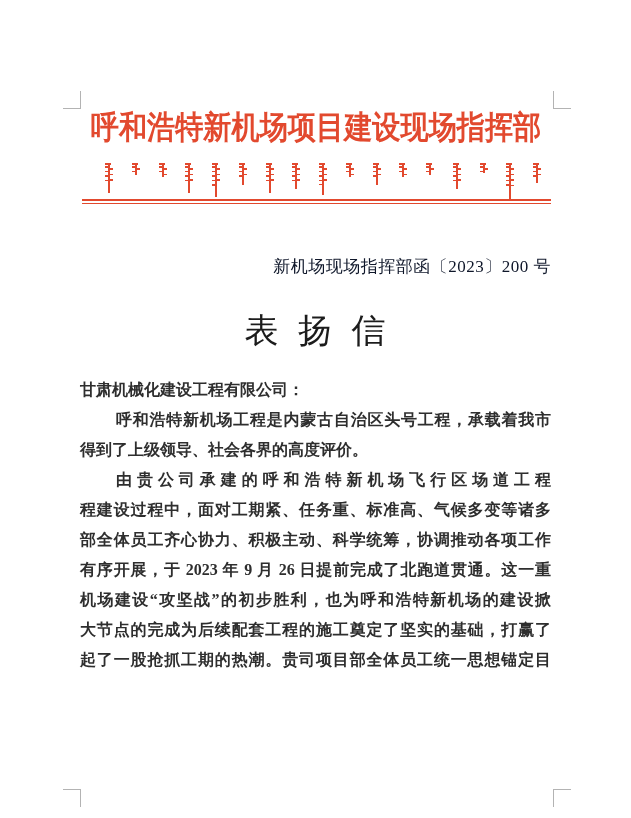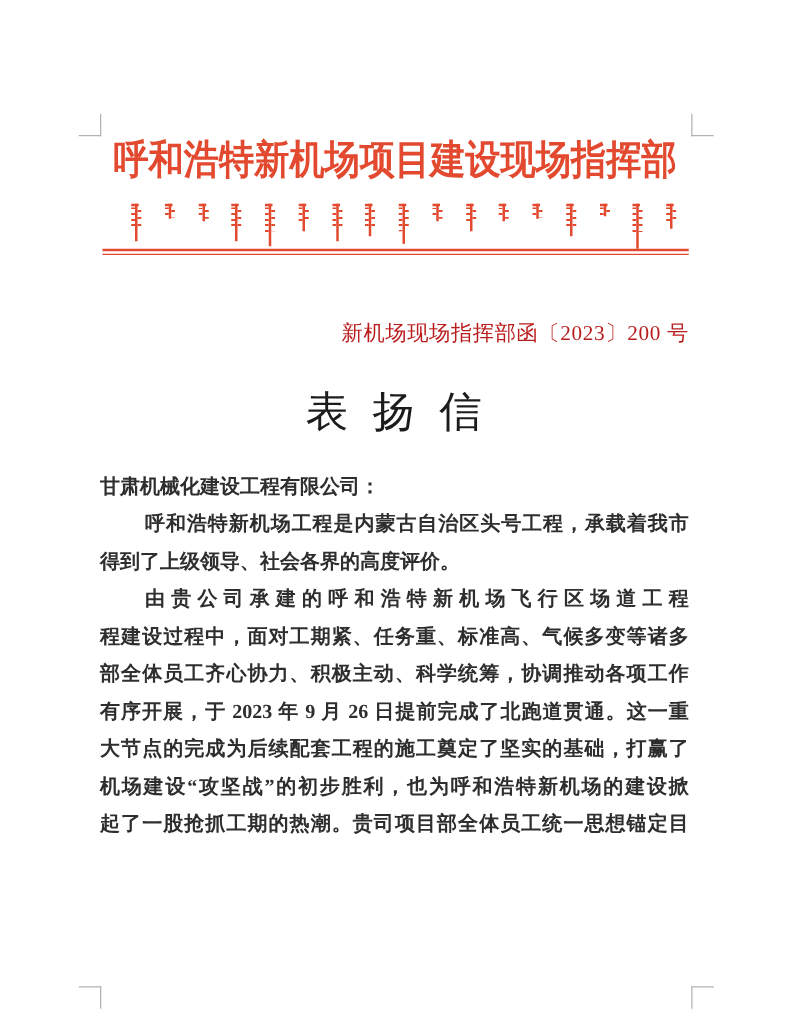--- a/index.html
+++ b/index.html
@@ -36,21 +36,21 @@
       linear-gradient(var(--accent),var(--accent)) 0 0/6px 2px no-repeat;
   }
   .red-rule {
     position:absolute; top:199px; left:82px; width:469px; height:5px; box-sizing:border-box;
     border-top:2px solid var(--accent); border-bottom:1px solid var(--accent);
   }
 
   
   .doc-number {
     position:absolute; top:257px; left:81px; width:470px; text-align:right;
-    font-size:17px; line-height:20px; color:#b91c1c; letter-spacing:0.5px;
+    font-size:17px; line-height:20px; color:#0f172a; letter-spacing:0.5px;
   }
 
   
   .letter-title {
     position:absolute; top:315px; left:0; width:631px; text-align:center;
     font-family:"Liberation Sans","DejaVu Sans",sans-serif;
     font-size:34px; line-height:30px; color:#1c1c1c; word-spacing:8px; letter-spacing:1px;
   }
 
   
@@ -100,18 +100,18 @@
   <div class="letter-title">表 扬 信</div>
 
   <div class="body-lines">
       <div class="line plain">甘肃机械化建设工程有限公司：</div>
       <div class="line indent just">呼和浩特新机场工程是内蒙古自治区头号工程，承载着我市</div>
       <div class="line plain">得到了上级领导、社会各界的高度评价。</div>
       <div class="line indent just">由贵公司承建的呼和浩特新机场飞行区场道工程</div>
       <div class="line just">程建设过程中，面对工期紧、任务重、标准高、气候多变等诸多</div>
       <div class="line just">部全体员工齐心协力、积极主动、科学统筹，协调推动各项工作</div>
       <div class="line just">有序开展，于 2023 年 9 月 26 日提前完成了北跑道贯通。这一重</div>
+      <div class="line just">机场建设“攻坚战”的初步胜利，也为呼和浩特新机场的建设掀</div>
       <div class="line just">大节点的完成为后续配套工程的施工奠定了坚实的基础，打赢了</div>
-      <div class="line just">机场建设“攻坚战”的初步胜利，也为呼和浩特新机场的建设掀</div>
       <div class="line just">起了一股抢抓工期的热潮。贵司项目部全体员工统一思想锚定目</div>
     </div>
 
 </div>
 
 </body></html>

